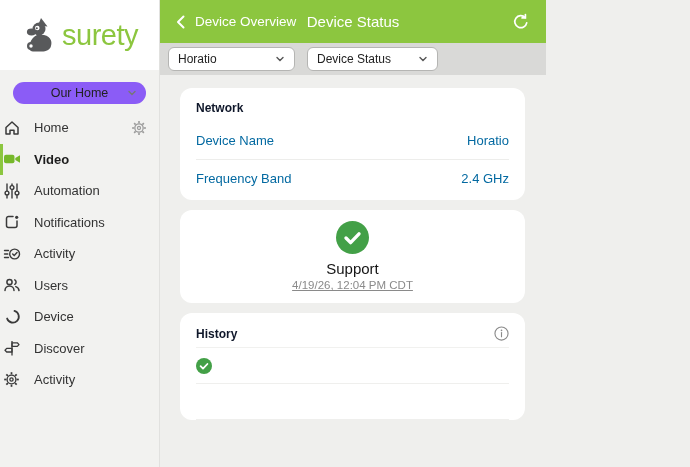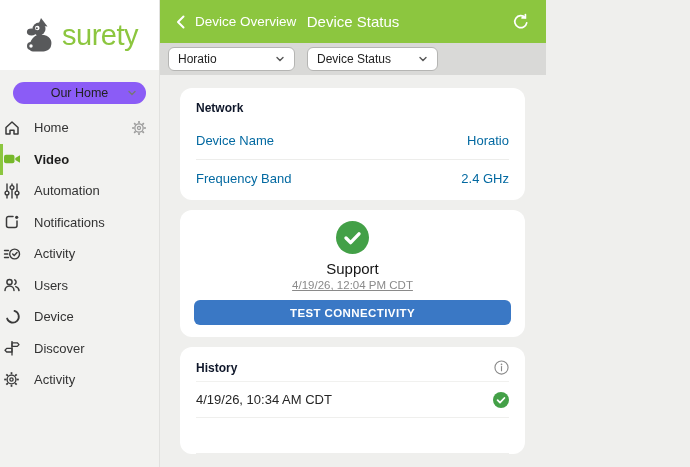--- a/index.html
+++ b/index.html
@@ -279,36 +279,34 @@
 
       <div class="card status-card">
         <span style="display:flex">
           <svg width="33" height="33" viewBox="0 0 33 33">
               <circle cx="16.5" cy="16.5" r="16.5" fill="#43A047"></circle>
               <polyline points="10,17 14.6,21.6 23,12.8" fill="none" stroke="#fff" stroke-width="3.4" stroke-linecap="round" stroke-linejoin="round"></polyline>
             </svg>
         </span>
         <div class="status-state">Support</div>
         <div class="status-ts">4/19/26, 12:04 PM CDT</div>
-        <button class="test-btn">TEST CONNECTIVITY</button>
       </div>
 
       <div class="card history-card">
         <div class="history-head">
           <span class="card-title">History</span>
           <span class="info-btn">
             <svg width="15" height="15" viewBox="0 0 16 16" fill="none" stroke="#8A8A8A" stroke-width="1.2">
                 <circle cx="8" cy="8" r="7"></circle>
                 <line x1="8" y1="7" x2="8" y2="11.4" stroke-linecap="round"></line>
                 <circle cx="8" cy="4.6" r="0.9" fill="#8A8A8A" stroke="none"></circle>
               </svg>
           </span>
         </div>
         <div class="hist-row">
-          <span>4/19/26, 10:34 AM CDT</span>
           <span class="badge">
             <svg width="16" height="16" viewBox="0 0 16 16">
                 <circle cx="8" cy="8" r="8" fill="#43A047"></circle>
                 <polyline points="4.6,8.2 7,10.6 11.4,6" fill="none" stroke="#fff" stroke-width="1.8" stroke-linecap="round" stroke-linejoin="round"></polyline>
               </svg>
           </span>
         </div>
         <div class="hist-row">
           
           

